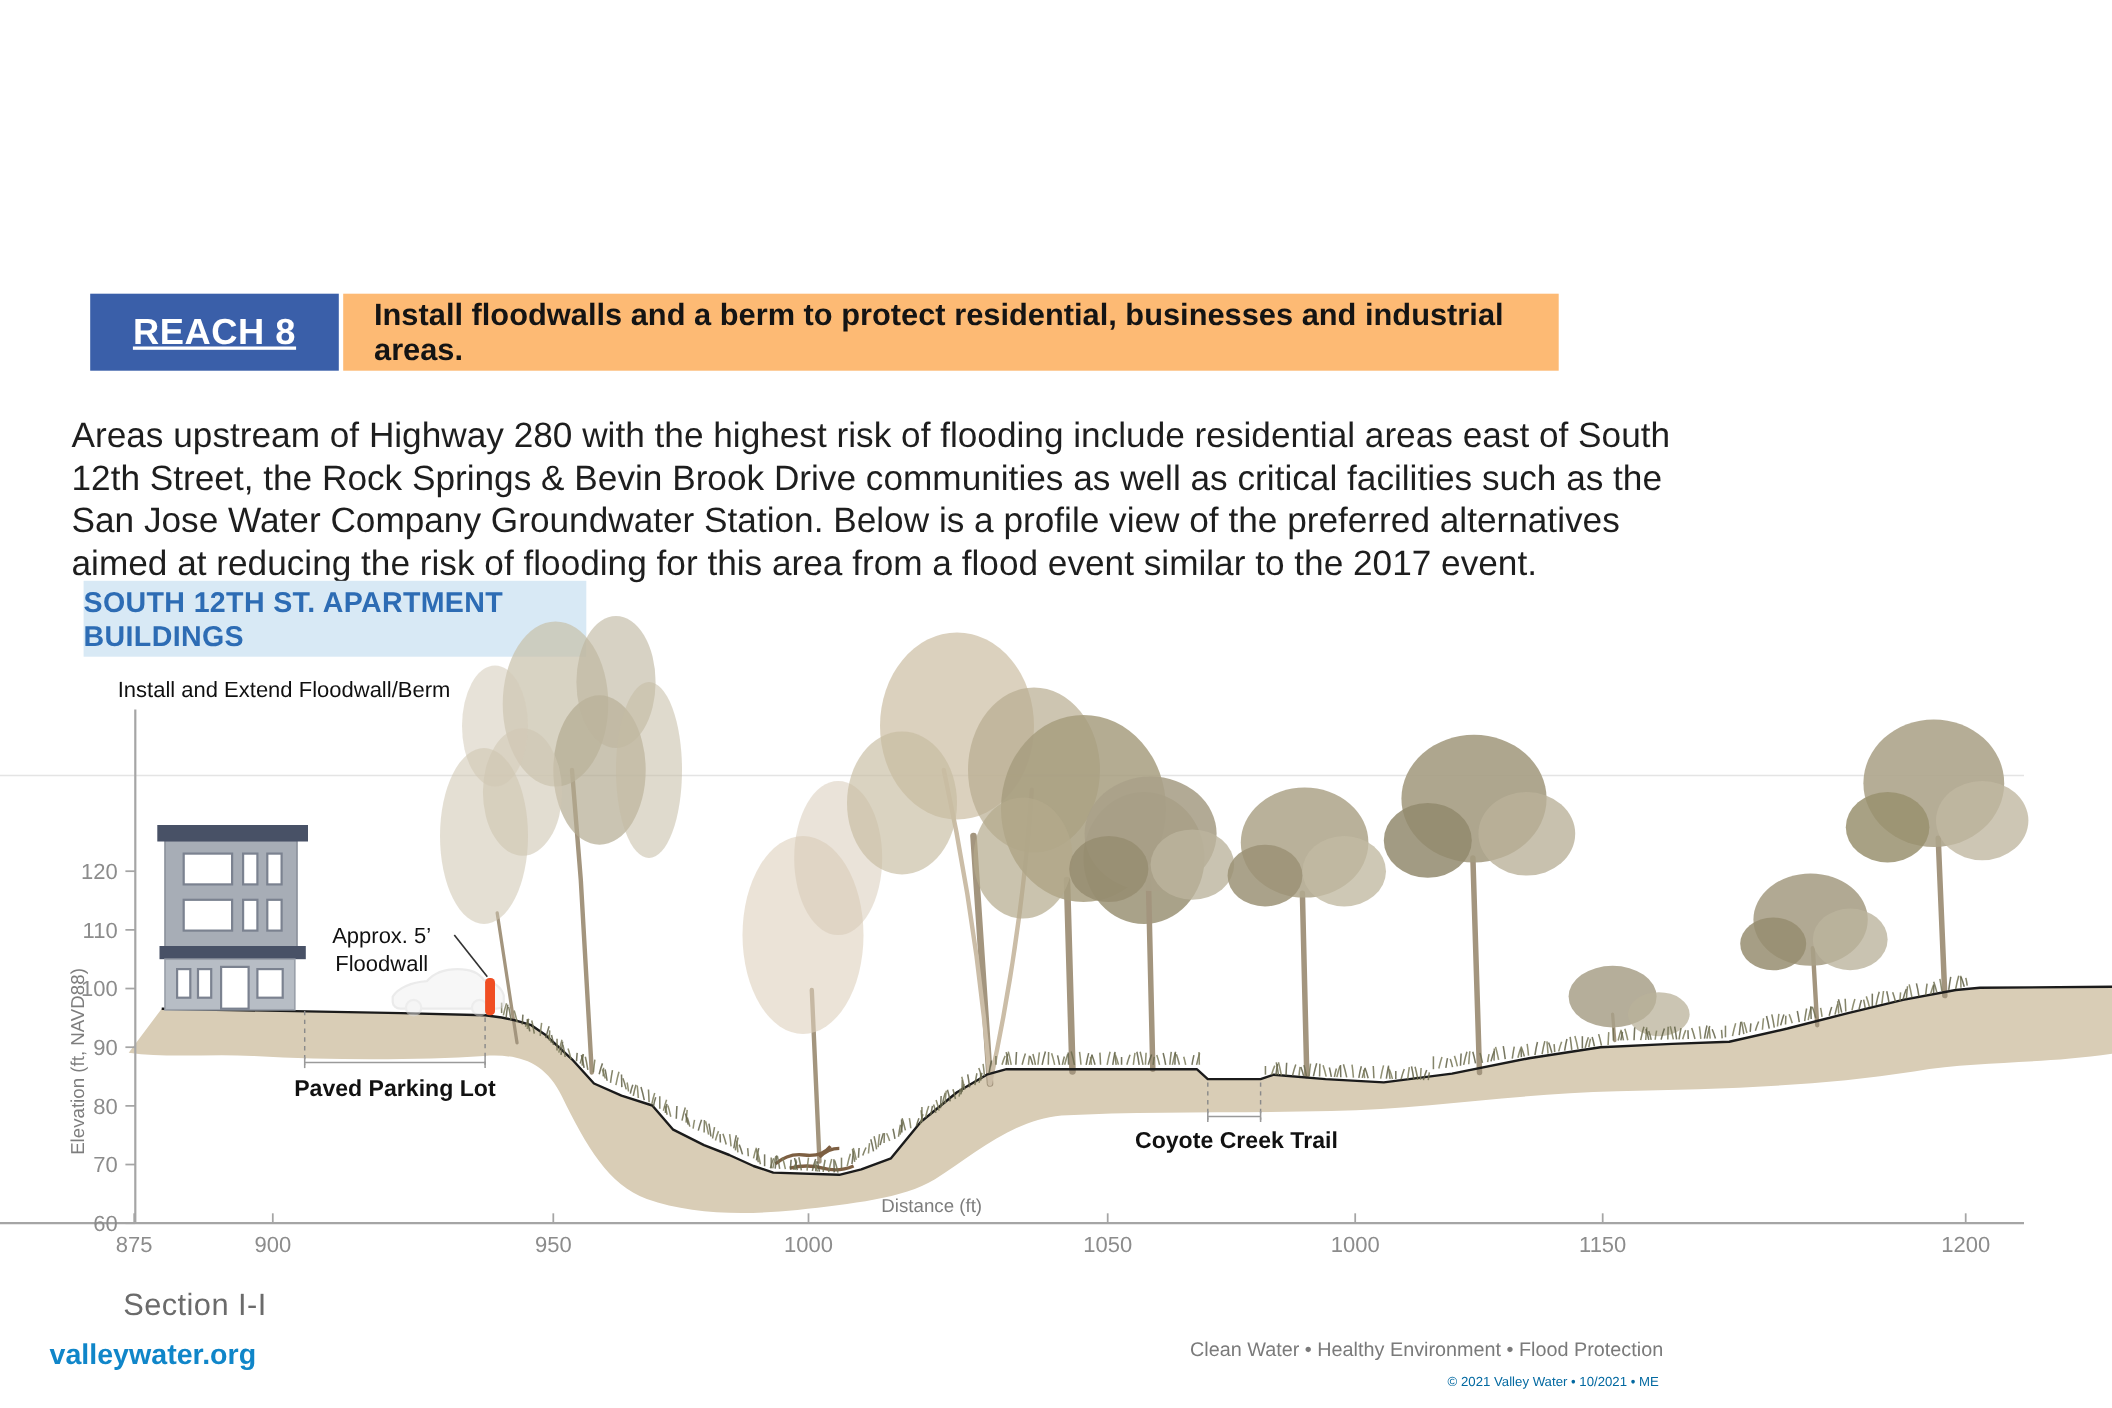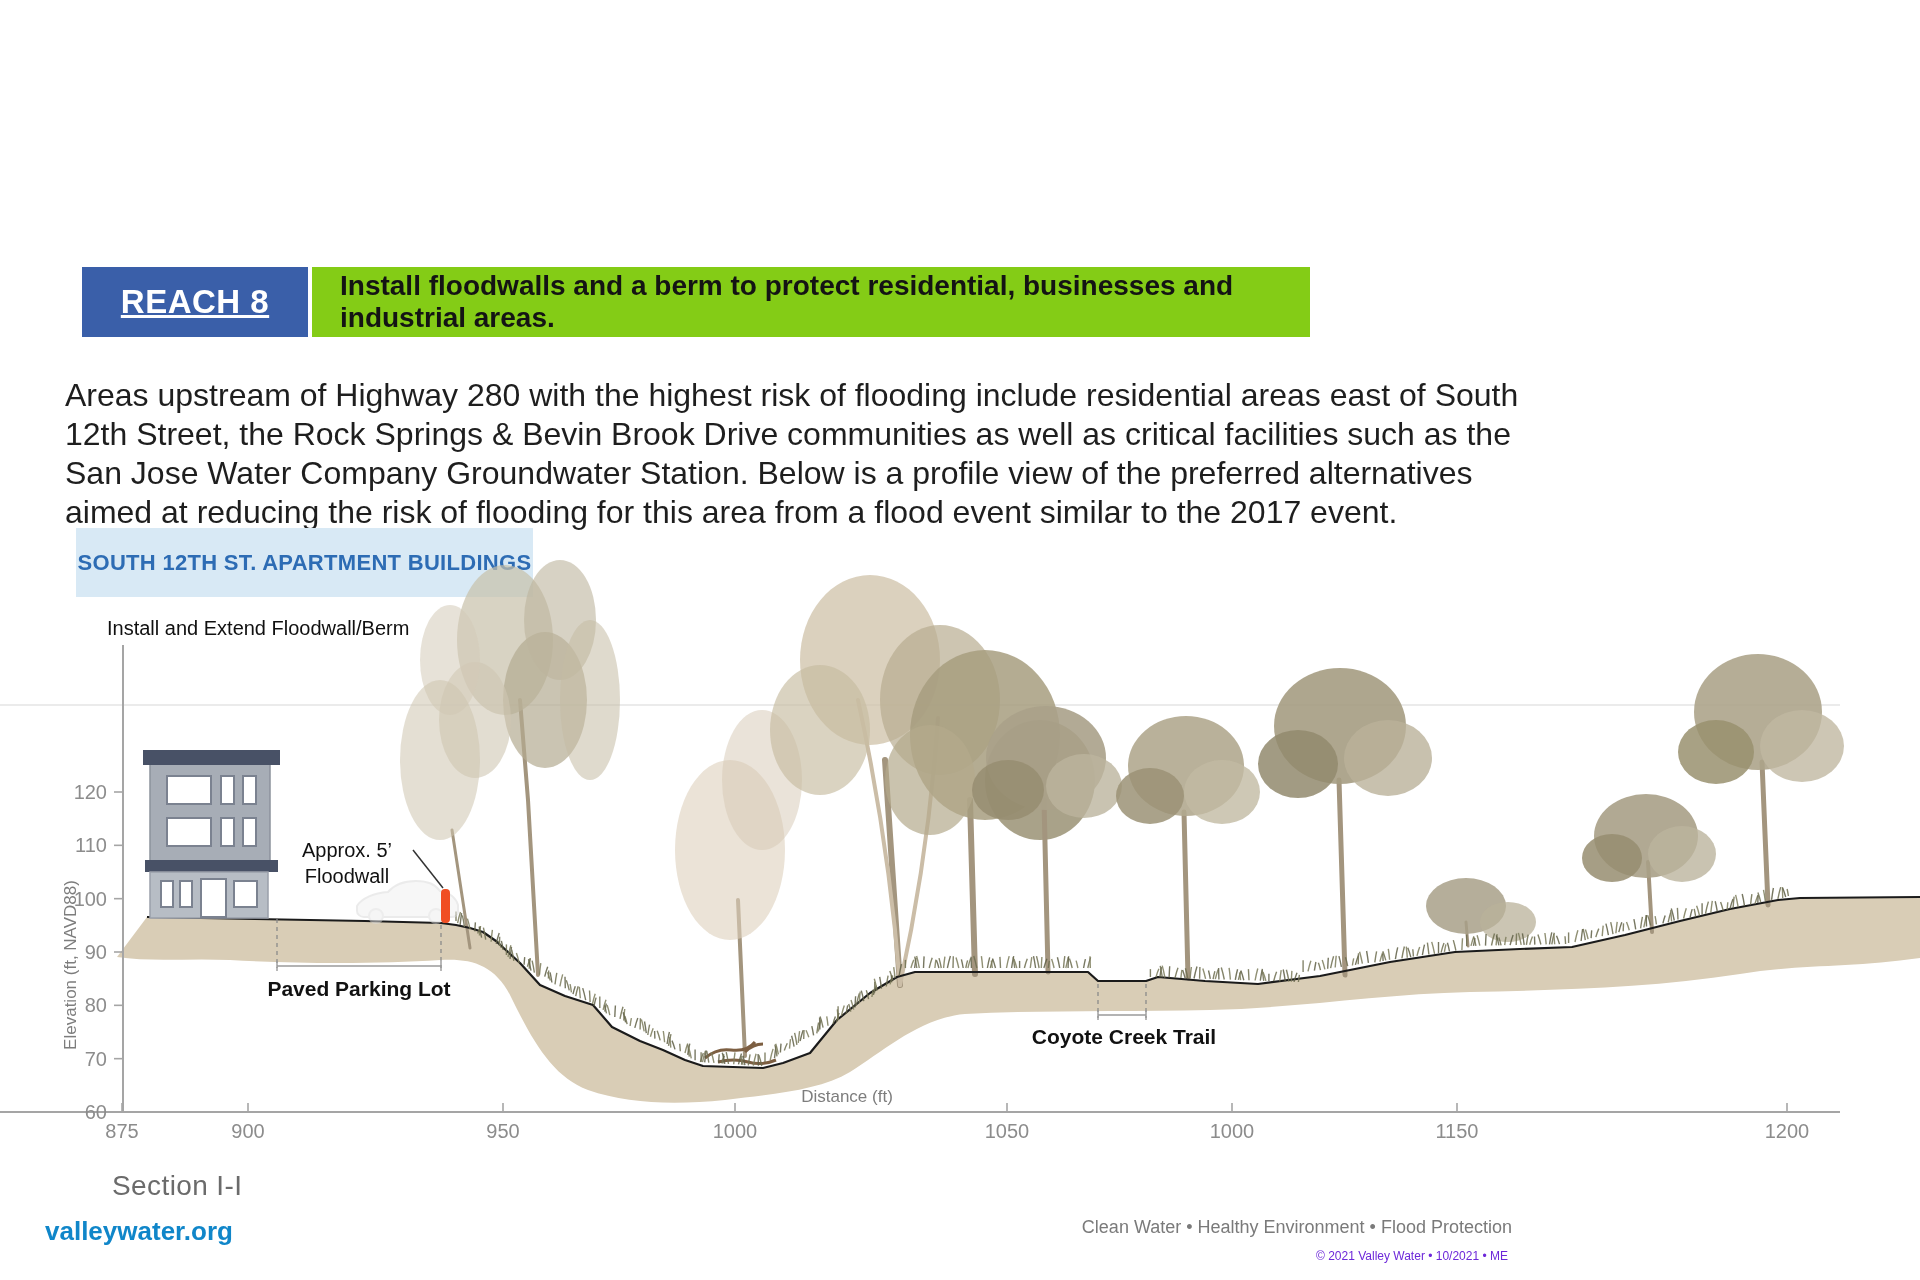--- a/index.html
+++ b/index.html
@@ -9,31 +9,31 @@
   
   .hdr{position:absolute;left:0;top:0;width:1920px;height:155px;
        background:linear-gradient(100deg,#55a247 0%,#3d9e6c 30%,#2e9a8e 55%,#1a88b4 80%,#1584bd 100%);}
   .hdr .t1{position:absolute;left:65px;top:33px;color:#fff;font-size:39px;font-weight:400;letter-spacing:.2px;}
   .hdr .t2{position:absolute;left:65px;top:83px;color:#fff;font-size:42px;font-weight:700;letter-spacing:.2px;}
   .logo-svg{position:absolute;left:1510px;top:22px;}
 
   
   .reach-badge{position:absolute;left:82px;top:267px;width:226px;height:70px;background:#3a5fa9;
        display:flex;align-items:center;justify-content:center;color:#fff;font-size:33px;font-weight:700;letter-spacing:.5px;text-decoration:underline;}
-  .reach-panel{position:absolute;left:312px;top:267px;width:998px;height:70px;background:#84cc16;
+  .reach-panel{position:absolute;left:312px;top:267px;width:1105px;height:70px;background:#fdba74;
        display:flex;align-items:center;}
   .reach-panel span{padding-left:28px;font-size:28px;font-weight:600;color:#141414;}
 
   
   .intro{position:absolute;left:65px;top:344px;width:1455px;font-size:32px;line-height:39px;color:#1e1e1e;}
 
   
   .loc-box{position:absolute;left:76px;top:528px;width:457px;height:69px;background:#d8e9f5;
        display:flex;align-items:center;justify-content:center;}
-  .loc-box span{font-size:22px;font-weight:700;color:#2d6cb4;letter-spacing:.3px;}
+  .loc-box span{font-size:26px;font-weight:700;color:#2d6cb4;letter-spacing:.3px;}
 
   .diagram-heading{position:absolute;left:67px;top:617px;font-size:20px;font-weight:500;color:#101010;margin-left:40px;}
 
   
   #profile-chart{position:absolute;left:0;top:560px;width:1920px;height:610px;}
   #profile-chart text{font-family:"Liberation Sans",sans-serif;}
   .axis{stroke:#a5a5a5;stroke-width:2;fill:none;}
   .tickline{stroke:#a5a5a5;stroke-width:1.6;}
   .ticklabel{font-size:20px;fill:#8c8c8c;}
   .ax-title{font-size:17px;fill:#7d7d7d;}
@@ -43,21 +43,21 @@
   .bracket{stroke:#9a9a9a;stroke-width:1.4;fill:none;}
   .hairline{stroke:#e4e4e4;stroke-width:1.5;}
   .terrain-line{stroke:#1b1b1b;stroke-width:2.2;fill:none;stroke-linejoin:round;}
   .thin{stroke:#333;stroke-width:1.5;}
 
   .section-caption{position:absolute;left:112px;top:1170px;font-size:28px;color:#6b6b6b;letter-spacing:.4px;}
 
   
   .site{position:absolute;left:45px;top:1216px;font-size:26px;font-weight:700;color:#1086c9;cursor:pointer;}
   .tagline{position:absolute;right:408px;top:1217px;font-size:18px;color:#7a7a7a;}
-  .copyright{position:absolute;right:412px;top:1249px;font-size:12px;color:#6d28d9;}
+  .copyright{position:absolute;right:412px;top:1249px;font-size:12px;color:#0369a1;}
 </style>
 </head>
 <body>
 
 <div id="page">
 
 
   <div class="reach-badge">REACH 8</div>
   <div class="reach-panel">
     <span>Install floodwalls and a berm to protect residential, businesses and industrial areas.</span>

